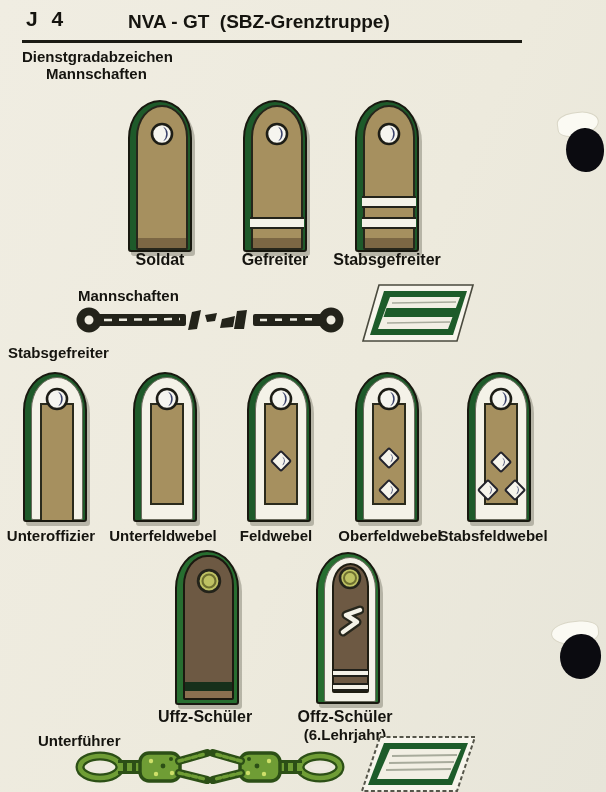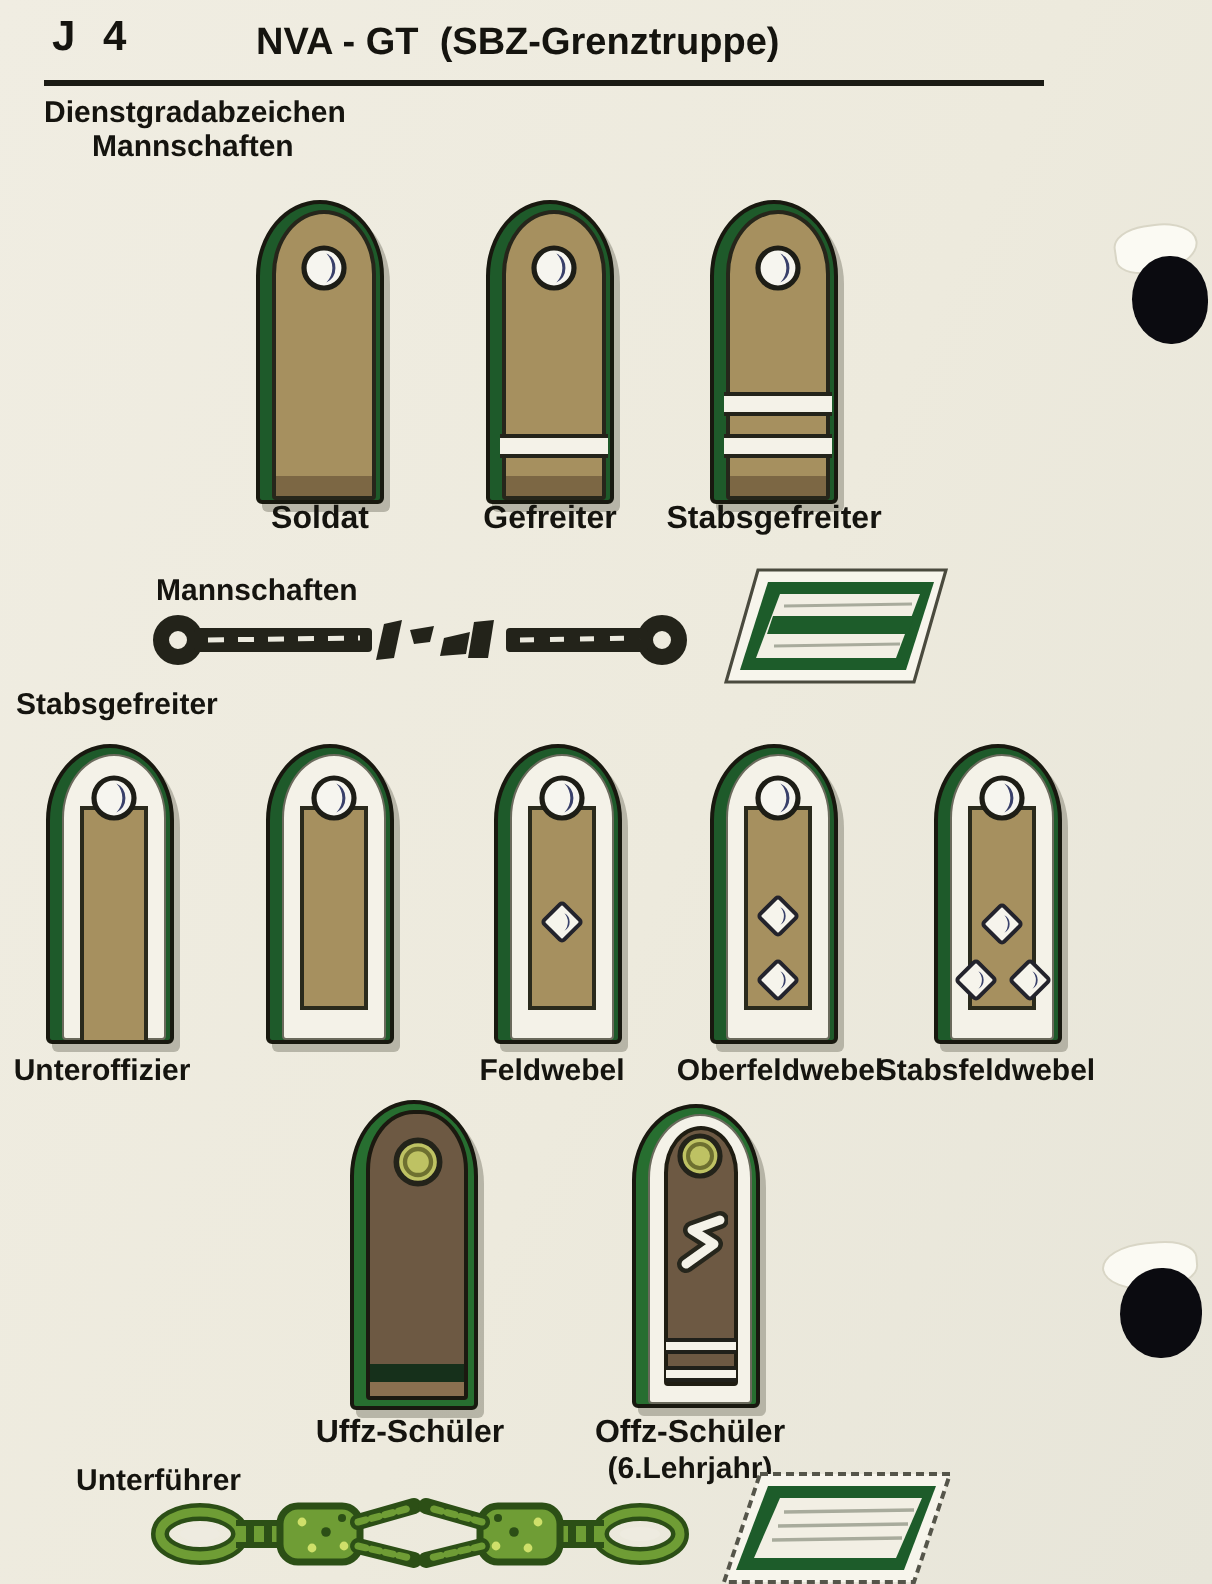--- a/index.html
+++ b/index.html
@@ -233,20 +233,21 @@
             <use href="#sym-pip"></use>
           </svg>
       </div>
       <svg class="btn btn2">
           <use href="#sym-btn-silver"></use>
         </svg>
     </div>
   </div>
 
   <div class="cap s15" style="left:-14px;top:527px;width:130px">Unteroffizier</div>
+  <div class="cap s15" style="left:98px;top:527px;width:130px">Unterfeldwebel</div>
   <div class="cap s15" style="left:325px;top:527px;width:130px">Oberfeldwebel</div>
   <div class="cap s15" style="left:211px;top:527px;width:130px">Feldwebel</div>
   <div class="cap s15" style="left:428px;top:527px;width:130px">Stabsfeldwebel</div>
 
   <div class="bshell r3 h155" style="left:175px;top:550px">
     <div class="b3-face">
       <svg class="btn btn3">
           <use href="#sym-btn-olive"></use>
         </svg>
       <div class="b3-band"></div>

